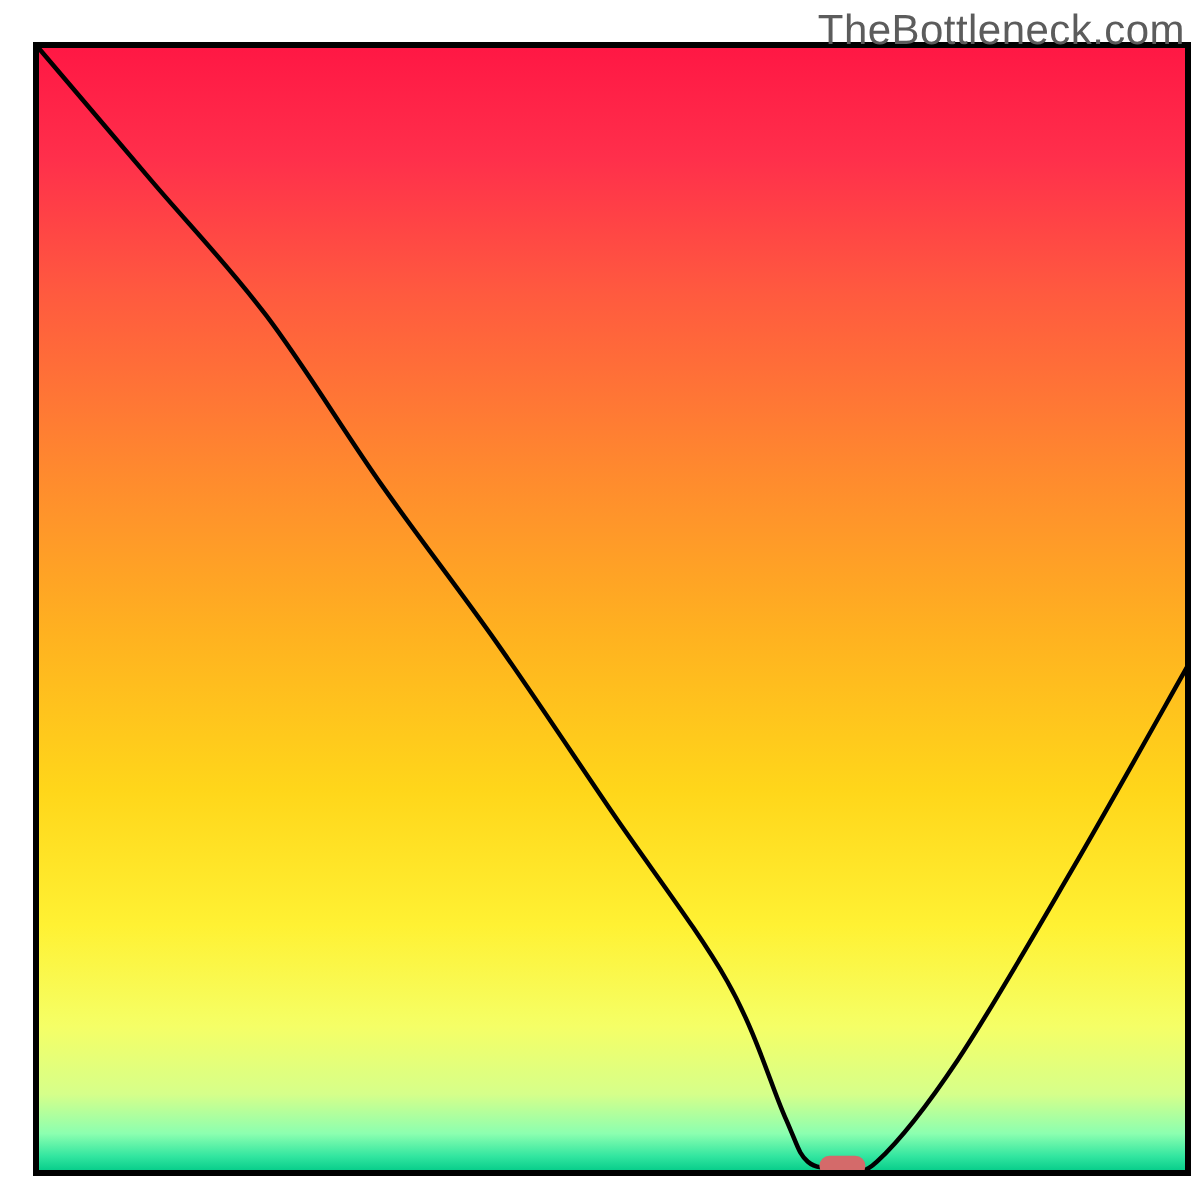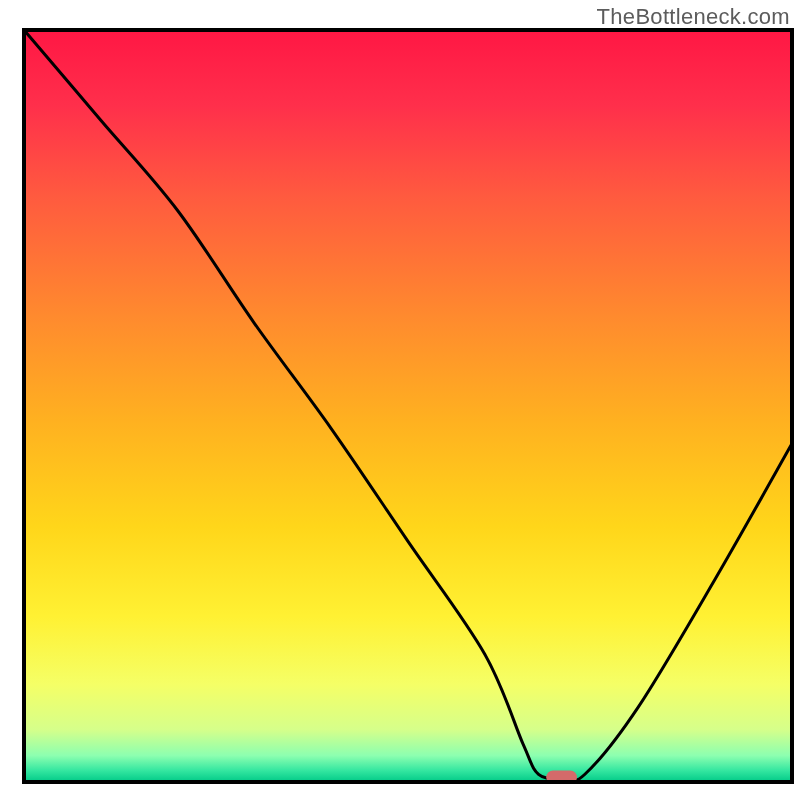--- a/index.html
+++ b/index.html
@@ -15,21 +15,21 @@
     position: relative;
     width: 800px;
     height: 800px;
     box-sizing: border-box;
   }
   .watermark {
     position: absolute;
     top: 4px;
     right: 10px;
     color: #5c5c5c;
-    font-size: 22px;
+    font-size: 28px;
     font-weight: 500;
     letter-spacing: 0.3px;
     user-select: none;
   }
   svg {
     display: block;
   }
 </style>
 </head>
 <body>

